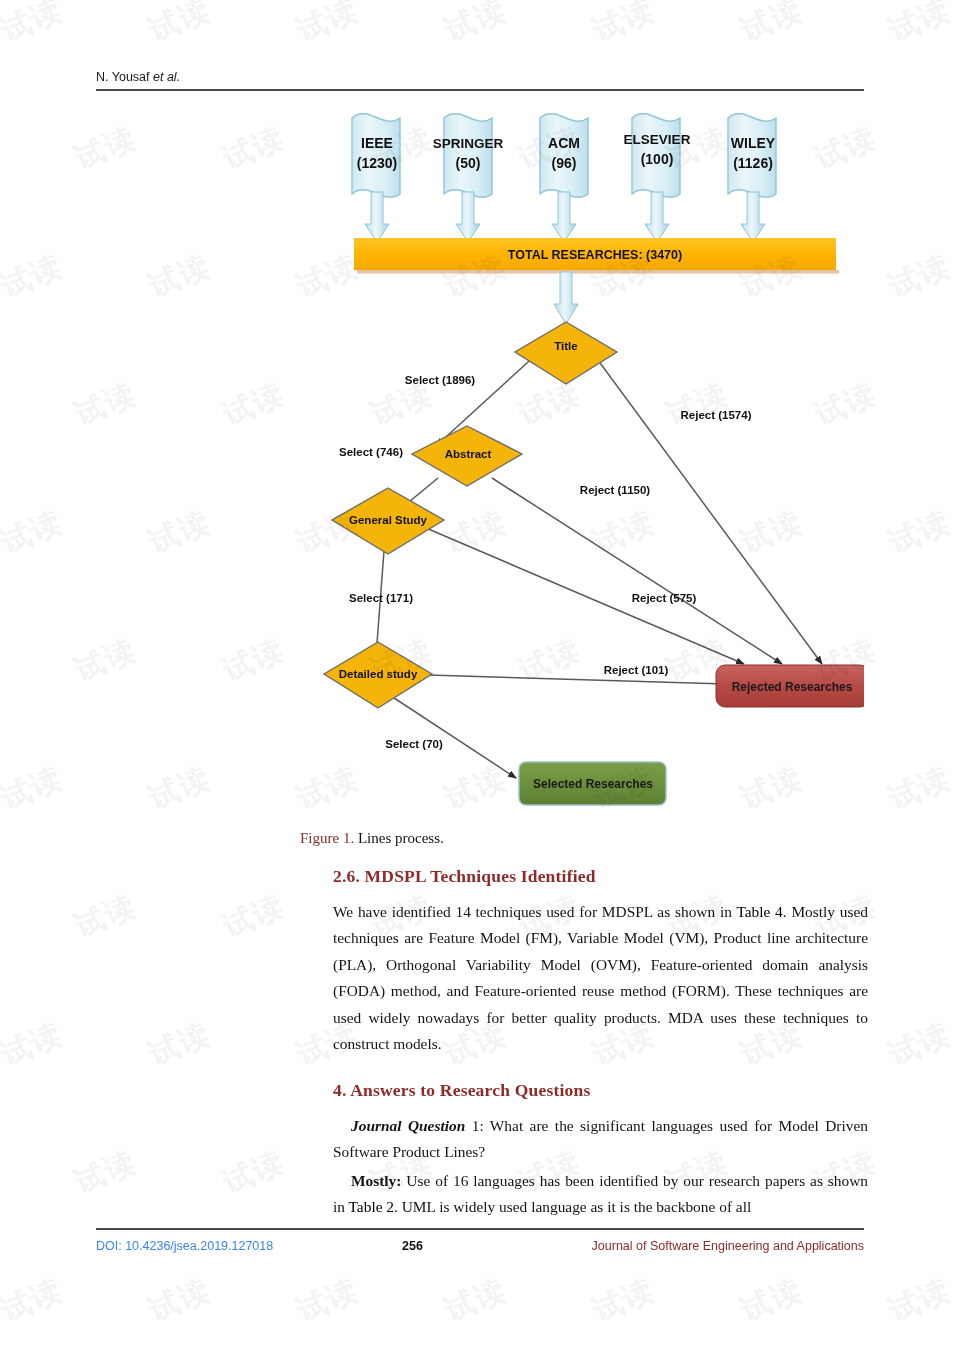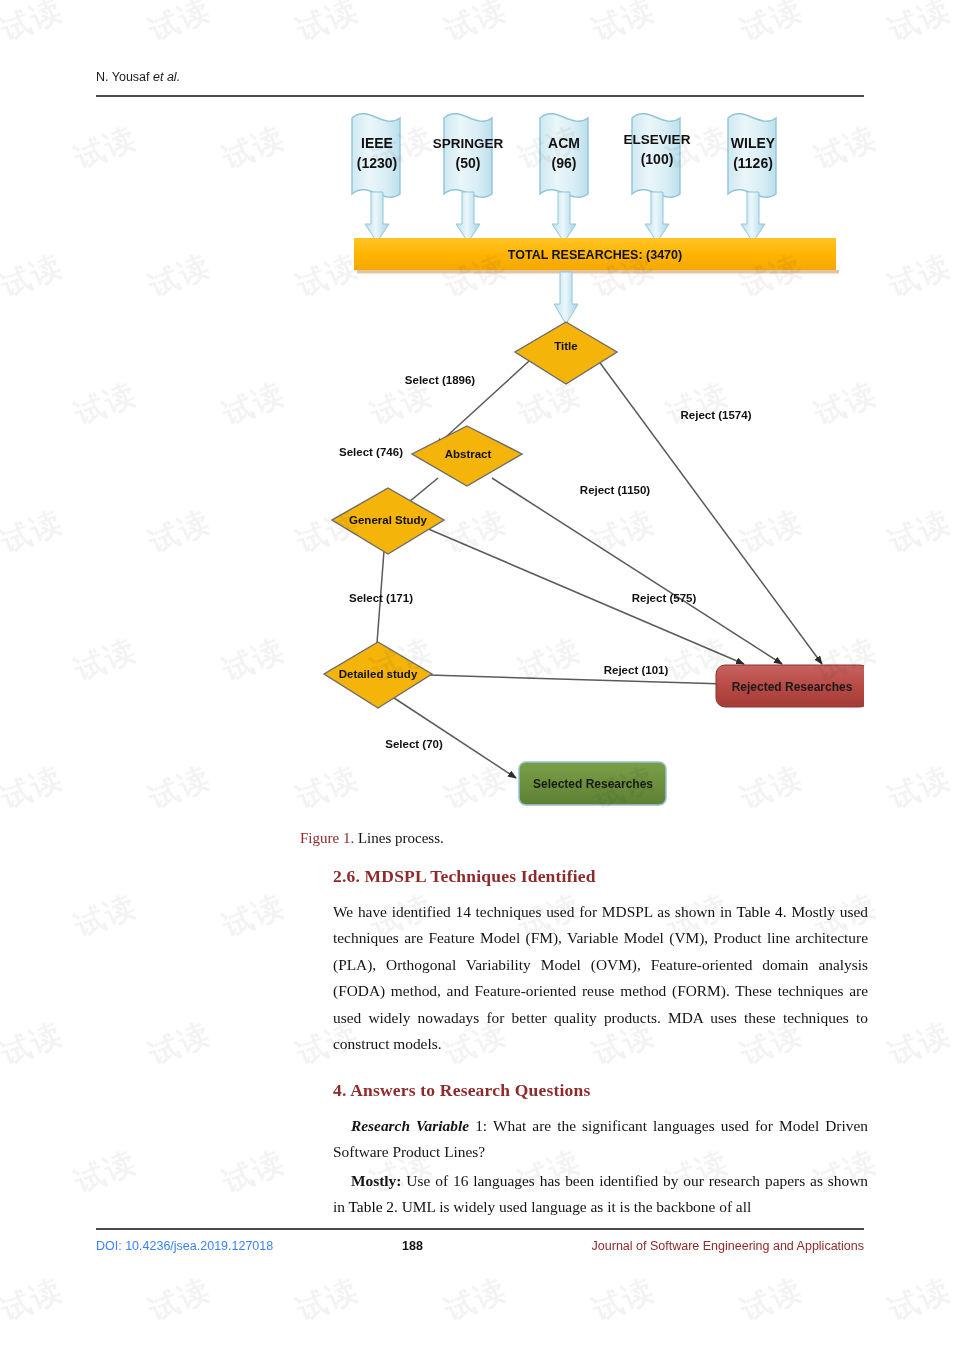--- a/index.html
+++ b/index.html
@@ -47,21 +47,21 @@
   #running-head {
     position: absolute;
     left: 96px;
     top: 70px;
     width: 768px;
   }
   #running-head .rh-text {
     font-family: "Liberation Sans", sans-serif;
     font-size: 12.5px;
     color: #1a1a1a;
-    padding-bottom: 11px;
+    padding-bottom: 5px;
   }
   #running-head .rh-text .ital { font-style: italic; }
   #running-head .rh-rule {
     height: 1.5px;
     background: #4a4a4a;
     width: 100%;
   }
 
   
   #figure-area {
@@ -379,27 +379,27 @@
   <div id="figure-caption"><span class="fig-label">Figure 1.</span><span class="fig-text"> Lines process.</span></div>
 
   <div id="body-col">
 
     <h2 class="sec-head">2.6. MDSPL Techniques Identified</h2>
 
     <p class="para"><span>We have identified 14 techniques used for MDSPL as shown in </span><span class="ref">Table 4</span><span>. Mostly used techniques are Feature Model (FM), Variable Model (VM), Product line architecture (PLA), Orthogonal Variability Model (OVM), Feature-oriented domain analysis (FODA) method, and Feature-oriented reuse method (FORM). These techniques are used widely nowadays for better quality products. MDA uses these techniques to construct models.</span></p>
 
     <h2 class="sec-head second">4. Answers to Research Questions</h2>
 
-    <p class="para indent"><span class="rq">Research Variable</span><span> 1: What are the significant languages used for Model Driven Software Product Lines?</span></p>
+    <p class="para indent"><span class="rq">Journal Question</span><span> 1: What are the significant languages used for Model Driven Software Product Lines?</span></p>
 
     <p class="para indent"><span class="ans">Mostly:</span><span> Use of 16 languages has been identified by our research papers as shown in </span><span class="ref">Table 2</span><span>. UML is widely used language as it is the backbone of all</span></p>
   </div>
 
   <div id="footer">
     <div class="ft-rule"></div>
     <div class="ft-row">
       <span class="ft-doi">DOI: 10.4236/jsea.2019.127018</span>
-      <span class="ft-page">188</span>
+      <span class="ft-page">256</span>
       <span class="ft-journal">Journal of Software Engineering and Applications</span>
     </div>
   </div>
 
 </div>
 
 </body></html>

